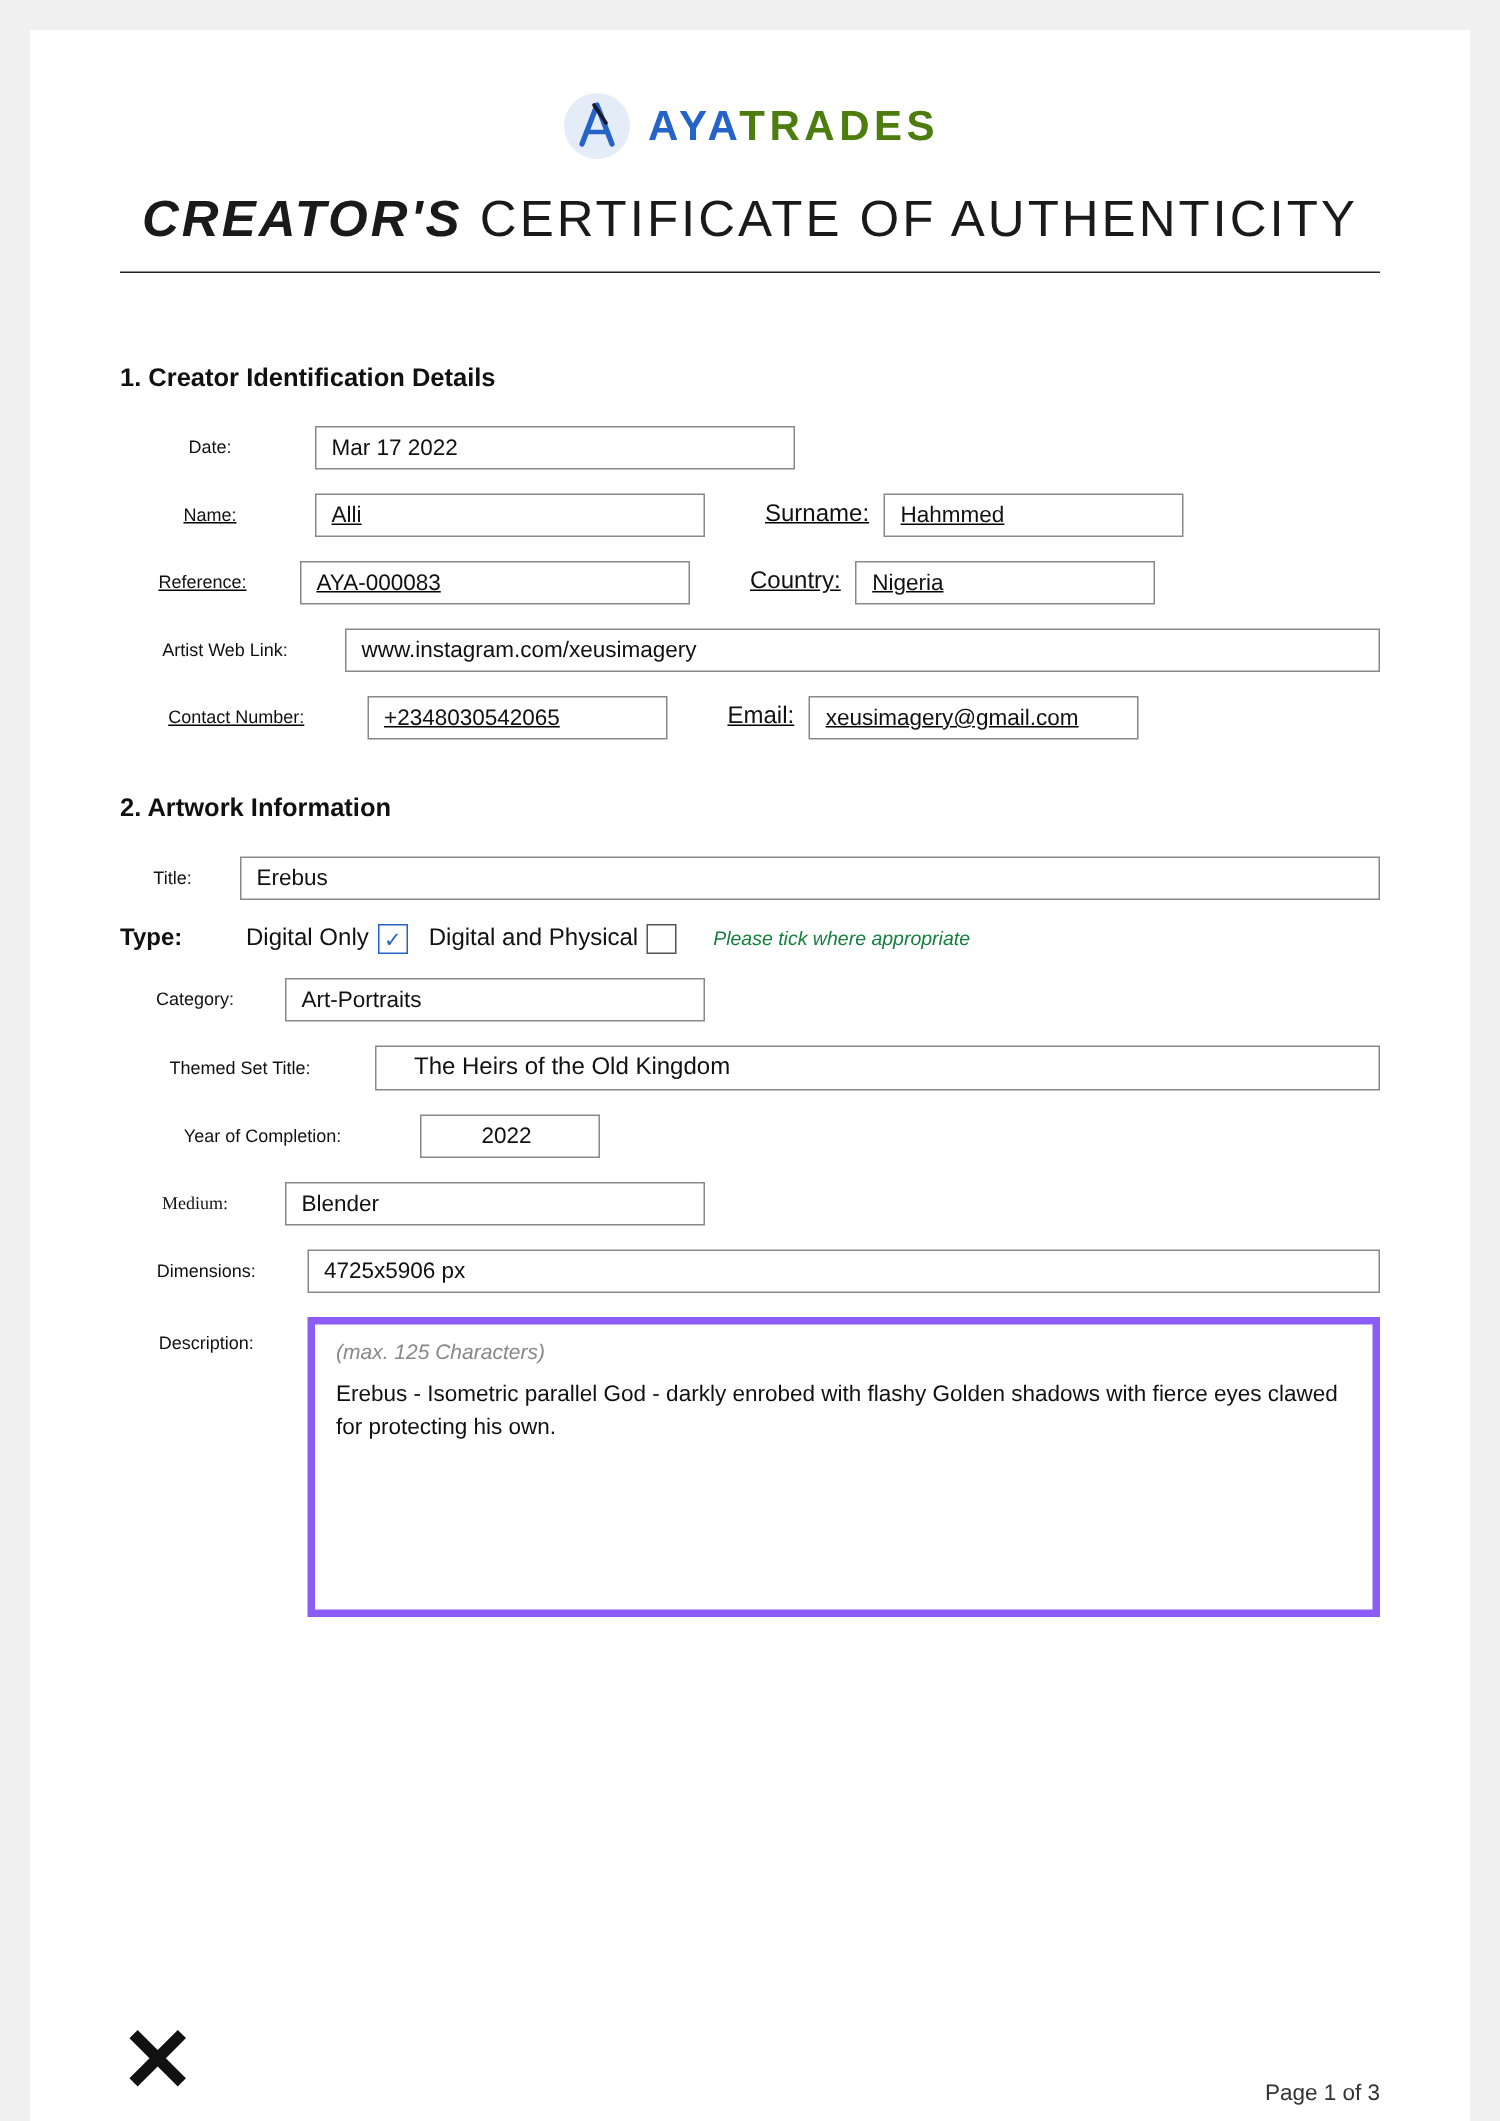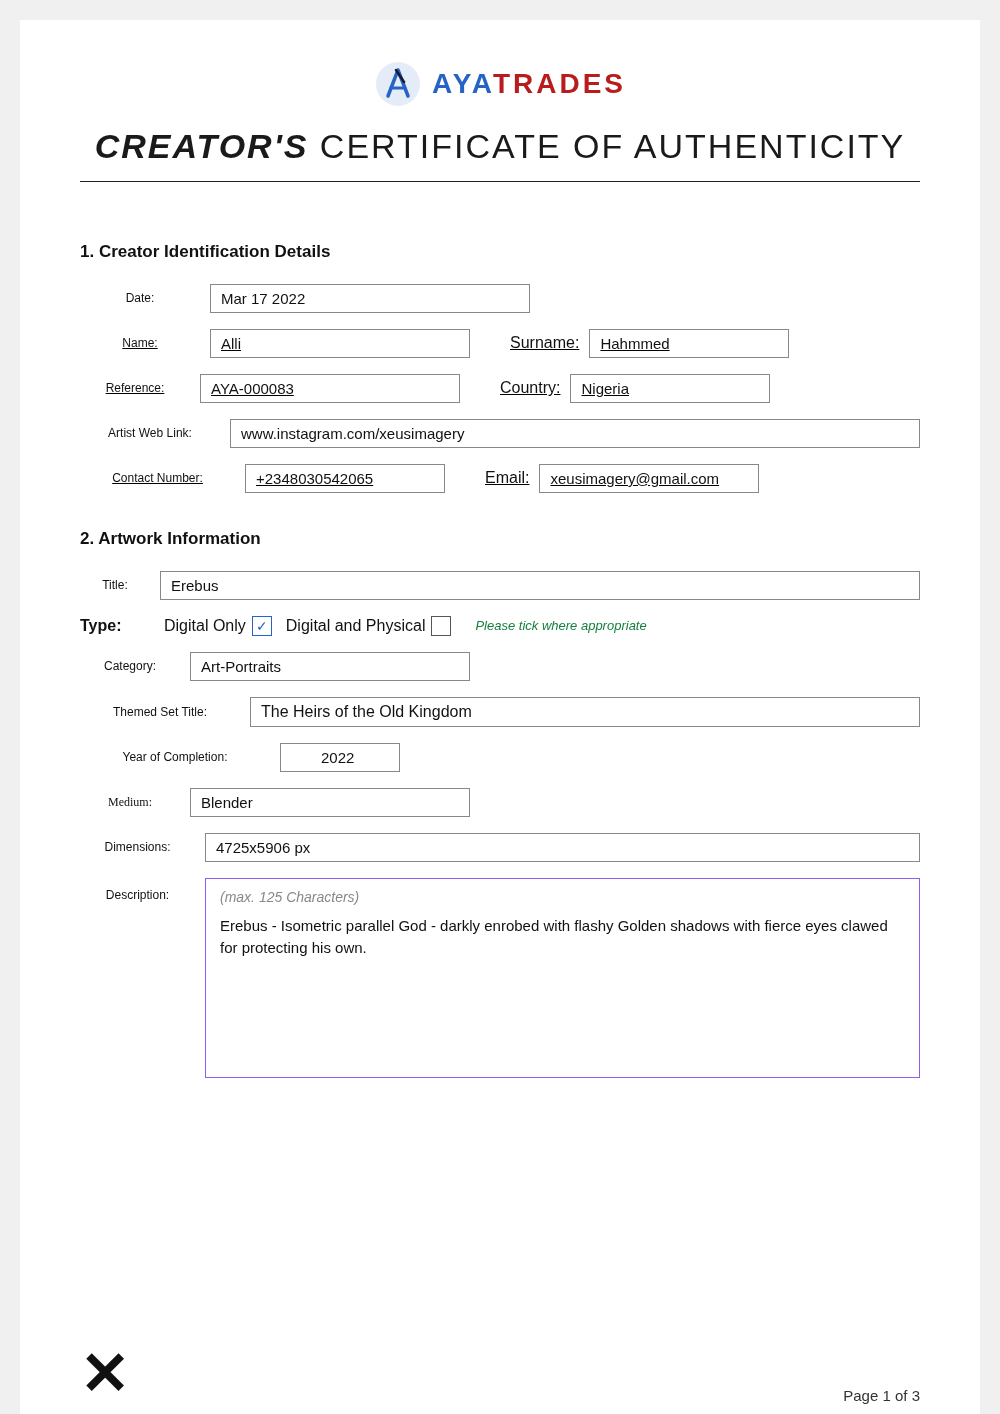--- a/index.html
+++ b/index.html
@@ -145,21 +145,21 @@
       background: #fff;
       border-color: #2563c7;
     }
     .please-tick {
       font-size: 13px;
       color: #15803d;
       font-style: italic;
       margin-left: 10px;
     }
     .description-box {
-      border: 1px solid #8b5cf6;
+      border: 5px solid #8b5cf6;
       padding: 10px 14px;
       font-size: 15px;
       color: #111;
       min-height: 200px;
       width: 100%;
     }
     .desc-hint {
       font-style: italic;
       color: #888;
       font-size: 14px;
@@ -192,41 +192,41 @@
     }
     .full-row {
       display: flex;
       align-items: center;
       gap: 10px;
       margin-bottom: 16px;
       width: 100%;
     }
     .themed-set-box {
       border: 1px solid #888;
-      padding: 5px 10px;
+      padding: 5px 25px;
       font-size: 16px;
       color: #111;
       flex: 1;
     }
   </style>
 </head>
 <body>
 
 <div class="page">
 
   <div class="header">
     <div class="logo-area">
       <svg class="logo-icon" viewBox="0 0 48 48" fill="none" xmlns="http://www.w3.org/2000/svg">
         <circle cx="24" cy="24" r="22" fill="#2563c7" opacity="0.12"></circle>
         <path d="M14 36 L24 10 L34 36" stroke="#2563c7" stroke-width="3.5" fill="none" stroke-linecap="round" stroke-linejoin="round"></path>
         <path d="M17 28 L31 28" stroke="#2563c7" stroke-width="3" stroke-linecap="round"></path>
         <path d="M22 10 L30 22" stroke="#1a1a2e" stroke-width="2.5" stroke-linecap="round"></path>
       </svg>
       <span class="logo-text">
-        <span>AYA</span><span style="color:#b91c1c">TRADES</span>
+        <span>AYA</span><span style="color:#4d7c0f">TRADES</span>
       </span>
     </div>
     <div class="cert-title">
       <strong>CREATOR'S</strong><span> CERTIFICATE OF AUTHENTICITY</span>
     </div>
     <hr class="divider">
   </div>
 
   <div class="form-section">
     <div class="section-title">1. Creator Identification Details</div>

